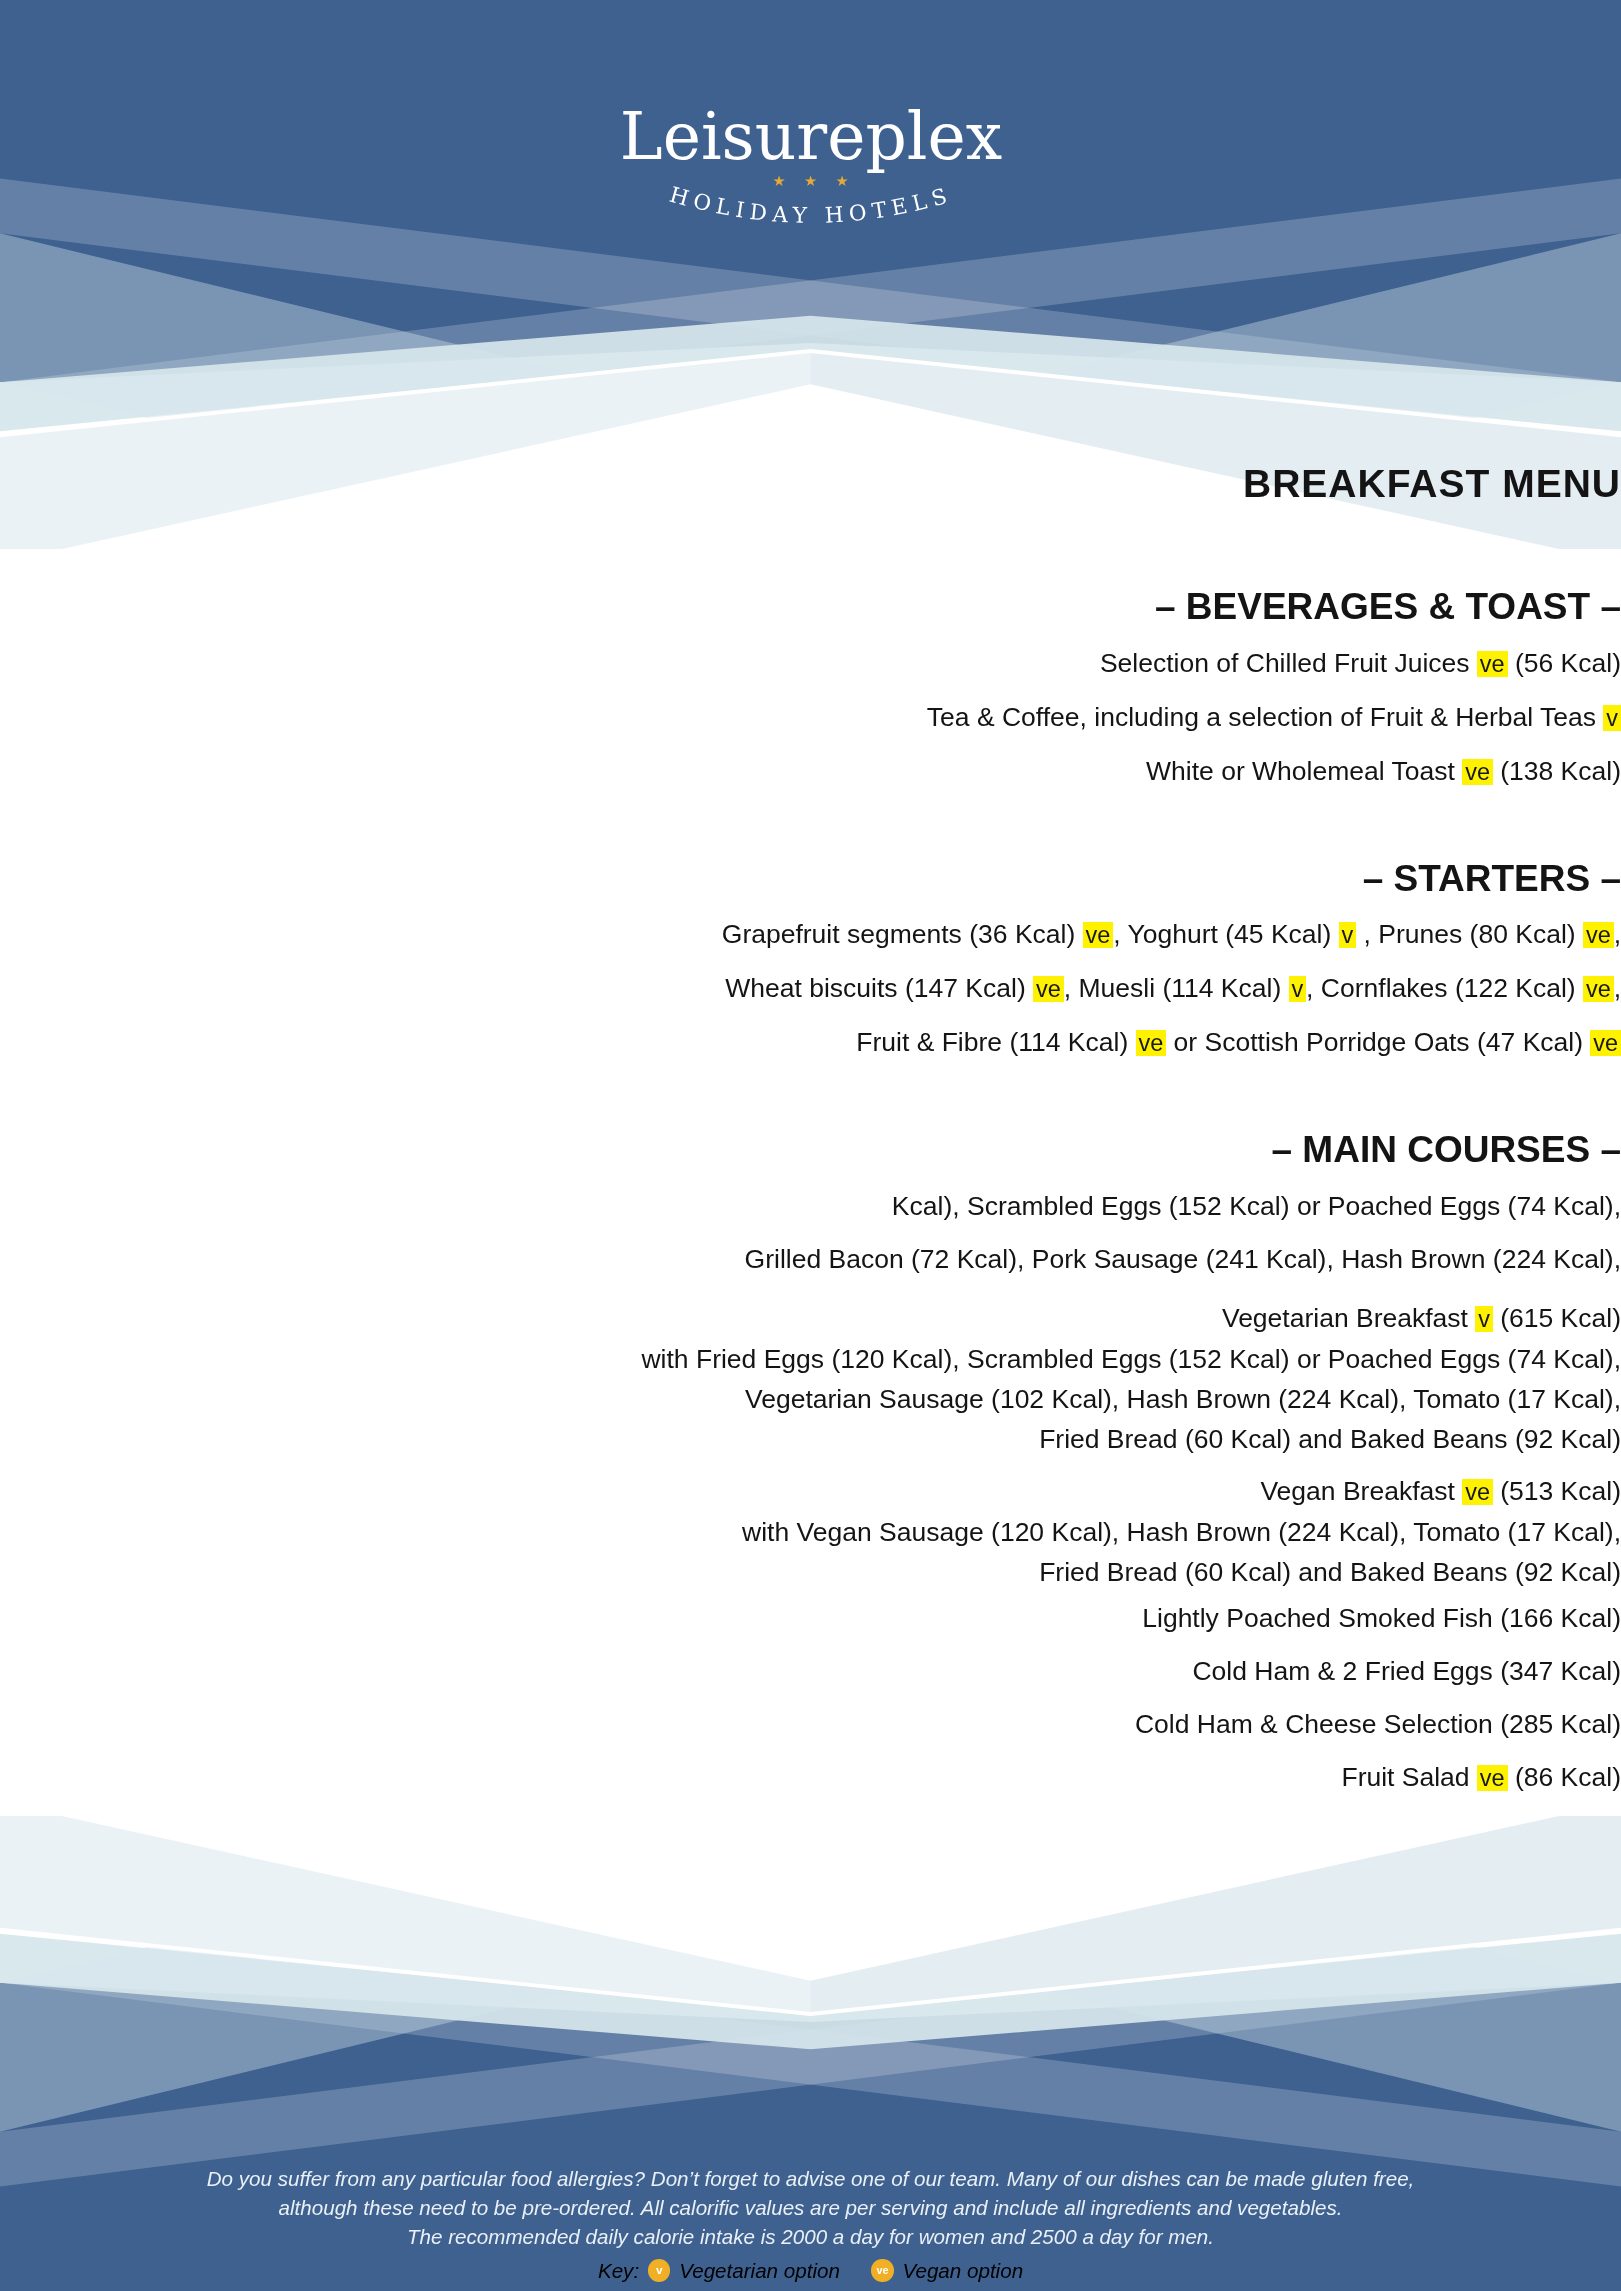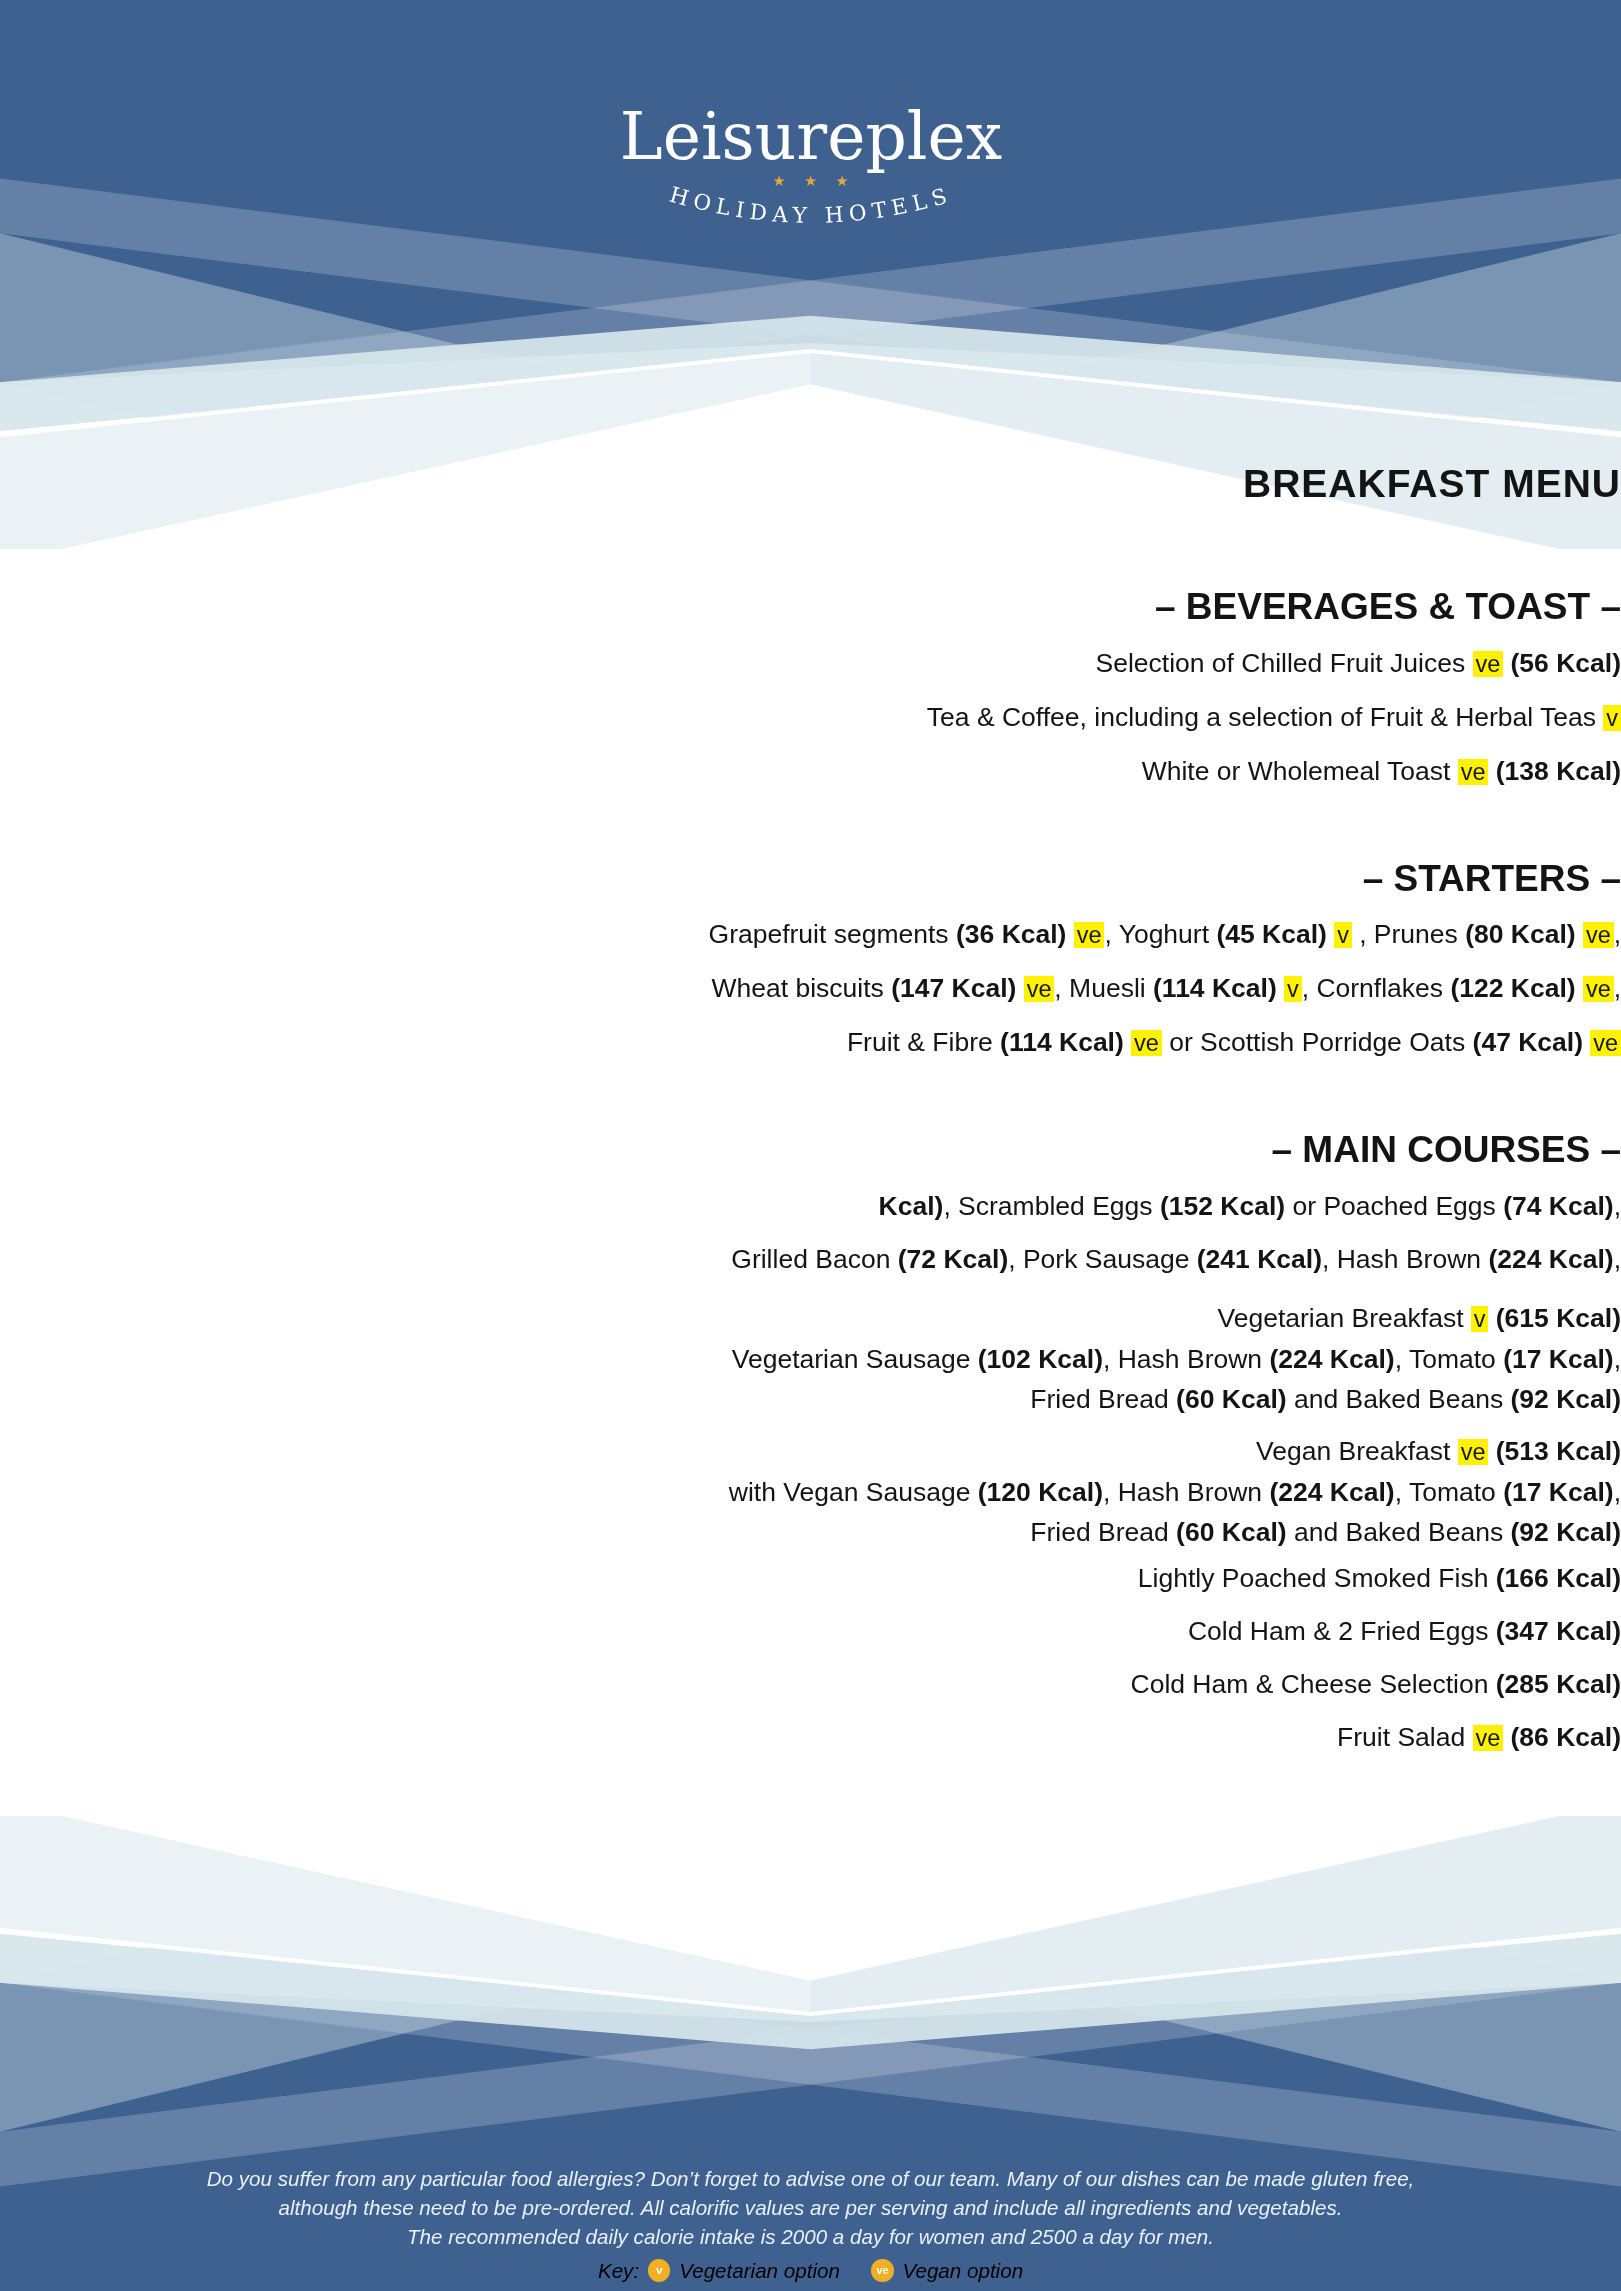--- a/index.html
+++ b/index.html
@@ -24,21 +24,21 @@
   .menu{position:absolute;top:461px;left:0;width:100%;text-align:right;color:#141414;}
   .page-title{font-size:39px;line-height:45px;font-weight:bold;letter-spacing:1px;margin:0 0 84px 0;}
   .menu-section + .menu-section{margin-top:63px;}
   .section-heading{font-size:37px;line-height:33px;font-weight:bold;margin-bottom:13.7px;}
   .group + .group{margin-top:11.8px;}
   .group.tight + .group.loose{margin-top:0;}
   .line{font-size:26.5px;}
   .group.loose .line{line-height:53px;}
   .group.tight .line{line-height:40px;}
   .seg-r{font-weight:normal;}
-  .seg-b{font-weight:bold;margin-top:39px;}
+  .seg-b{font-weight:normal;margin-top:39px;}
   .seg-h{
     background:#FFF200;color:#181818;font-size:23.5px;
     padding:0 2.9px;font-weight:normal;
   }
 
   
   .footer-text{
     position:absolute;top:2164px;left:0;width:100%;text-align:center;
     font-style:italic;color:#EAF0F6;font-size:20.6px;
   }
@@ -122,20 +122,21 @@
         </div>
       </section>
       <section class="menu-section">
         <div class="section-heading">– MAIN COURSES –</div>
         <div class="group loose">
           <div class="line"><span class="seg-b">Kcal)</span><span class="seg-r">, Scrambled Eggs </span><span class="seg-b">(152 Kcal)</span><span class="seg-r"> or Poached Eggs </span><span class="seg-b">(74 Kcal)</span><span class="seg-r">,</span></div>
           <div class="line"><span class="seg-r">Grilled Bacon </span><span class="seg-b">(72 Kcal)</span><span class="seg-r">, Pork Sausage </span><span class="seg-b">(241 Kcal)</span><span class="seg-r">, Hash Brown </span><span class="seg-b">(224 Kcal)</span><span class="seg-r">,</span></div>
         </div>
         <div class="group tight">
           <div class="line"><span class="seg-r">Vegetarian Breakfast </span><span class="seg-h">v</span><span class="seg-r"> </span><span class="seg-b">(615 Kcal)</span></div>
+          <div class="line"><span class="seg-r">with Fried Eggs </span><span class="seg-b">(120 Kcal)</span><span class="seg-r">, Scrambled Eggs </span><span class="seg-b">(152 Kcal)</span><span class="seg-r"> or Poached Eggs </span><span class="seg-b">(74 Kcal)</span><span class="seg-r">,</span></div>
           <div class="line"><span class="seg-r">Vegetarian Sausage </span><span class="seg-b">(102 Kcal)</span><span class="seg-r">, Hash Brown </span><span class="seg-b">(224 Kcal)</span><span class="seg-r">, Tomato </span><span class="seg-b">(17 Kcal)</span><span class="seg-r">,</span></div>
           <div class="line"><span class="seg-r">Fried Bread </span><span class="seg-b">(60 Kcal)</span><span class="seg-r"> and Baked Beans </span><span class="seg-b">(92 Kcal)</span></div>
         </div>
         <div class="group tight">
           <div class="line"><span class="seg-r">Vegan Breakfast </span><span class="seg-h">ve</span><span class="seg-r"> </span><span class="seg-b">(513 Kcal)</span></div>
           <div class="line"><span class="seg-r">with Vegan Sausage </span><span class="seg-b">(120 Kcal)</span><span class="seg-r">, Hash Brown </span><span class="seg-b">(224 Kcal)</span><span class="seg-r">, Tomato </span><span class="seg-b">(17 Kcal)</span><span class="seg-r">,</span></div>
           <div class="line"><span class="seg-r">Fried Bread </span><span class="seg-b">(60 Kcal)</span><span class="seg-r"> and Baked Beans </span><span class="seg-b">(92 Kcal)</span></div>
         </div>
         <div class="group loose">
           <div class="line"><span class="seg-r">Lightly Poached Smoked Fish </span><span class="seg-b">(166 Kcal)</span></div>

